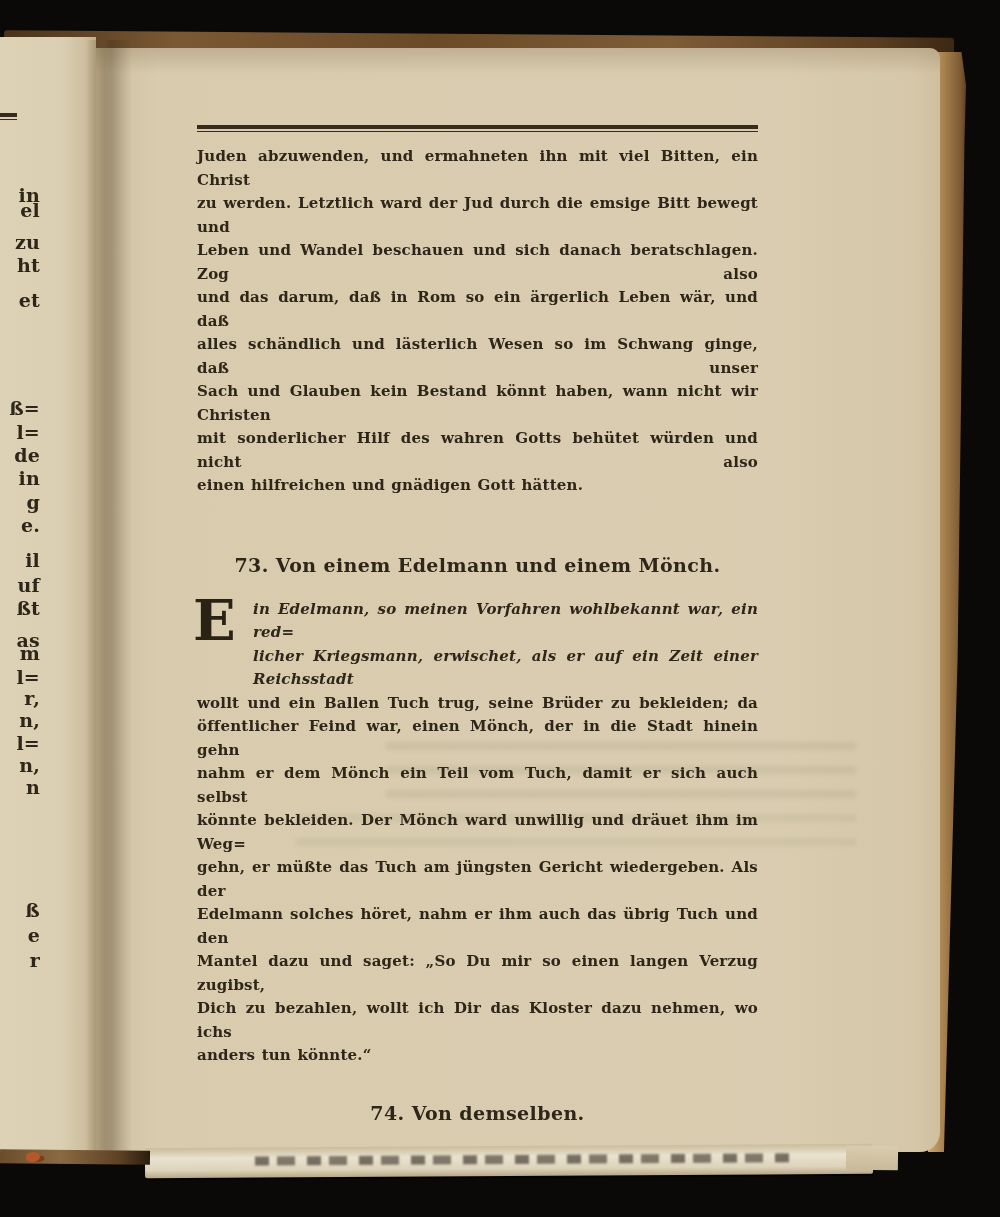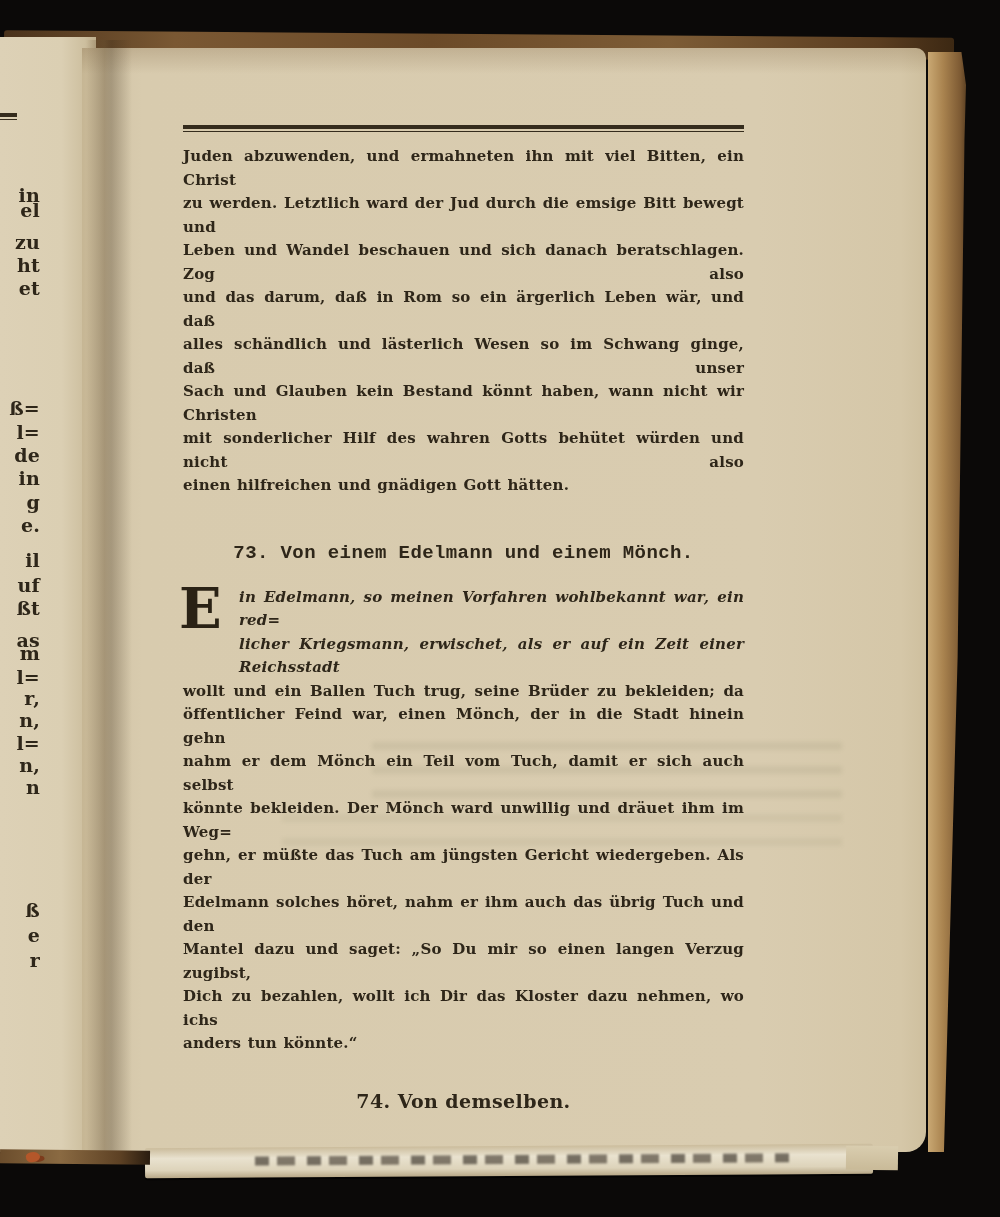--- a/index.html
+++ b/index.html
@@ -18,37 +18,37 @@
   .left-page{position:absolute;left:0;top:37px;width:96px;height:1115px;
     background:linear-gradient(90deg,#ddd1b6 0,#dbcfb3 64%,#cdbf9f 88%,#bfae8c 100%);}
   .left-page .frag{position:absolute;right:56px;white-space:nowrap;color:#2e2619;
     font-weight:700;font-size:19px;line-height:23px;letter-spacing:.2px;}
   .left-rule{position:absolute;left:0;top:76px;width:17px;height:4px;background:#352c1d;}
   .left-rule:after{content:"";position:absolute;left:0;top:5.5px;width:100%;height:1px;background:#352c1d;}
   
   .gutter{position:absolute;left:86px;top:40px;width:46px;height:1112px;
     background:linear-gradient(90deg,rgba(90,70,40,0) 0,rgba(95,75,45,.38) 40%,rgba(60,45,25,.30) 55%,rgba(90,70,40,0) 100%);}
   
-  .main-page{position:absolute;left:82px;top:48px;width:844px;height:1104px;
+  .main-page{position:absolute;left:96px;top:48px;width:844px;height:1104px;
     background:linear-gradient(90deg,#c6b694 0,#d3c5a7 26px,#d8cbae 60px,#d9ccb0 80%,#d5c7a8 97%,#cebf9e 100%);
     border-radius:0 10px 20px 0;}
   .main-page .shade-top{position:absolute;left:0;top:0;width:100%;height:26px;border-radius:0 10px 0 0;
     background:linear-gradient(180deg,rgba(110,80,45,.22),rgba(110,80,45,0));}
   .content{position:absolute;left:101px;top:0;width:561px;color:#2e2619;}
   .head-rule{margin-top:77px;height:4px;background:#352c1d;position:relative;}
   .head-rule:after{content:"";position:absolute;left:0;top:5.5px;width:100%;height:1px;background:#352c1d;}
   .para{font-size:15px;font-weight:700;line-height:23.5px;letter-spacing:.2px;word-spacing:1px;}
   .para .tline{text-align:justify;text-align-last:justify;}
   .para.endpara .tline:last-child{text-align-last:left;}
   .p1{margin-top:16px;}
   .story{position:relative;}
   .drop-e .tline:nth-child(-n+2){padding-left:56px;font-style:italic;}
   .dropcap{position:absolute;left:-4px;top:-6px;font-size:56px;line-height:56px;font-weight:700;color:#2a2215;}
   .heading{font-size:19px;font-weight:700;text-align:center;line-height:26px;letter-spacing:.4px;}
-  .h73{margin-top:42px;font-family:Liberation Mono, monospace;}
+  .h73{margin-top:54px;}
   .h74{margin-top:32px;}
   .s73{margin-top:20px;}
   
   .ghost{position:absolute;left:290px;width:470px;height:66px;opacity:.10;filter:blur(2px);
     background:repeating-linear-gradient(180deg,transparent 0 6px,#6a6a4a 6px 14px,transparent 14px 24px);}
   .ghost.g1{top:688px;}
   .ghost.g2{top:760px;left:200px;width:560px;height:48px;opacity:.08;}
   
   .bottom-slip{position:absolute;left:145px;top:1146px;width:728px;height:30px;
     background:linear-gradient(180deg,#cbbc9c,#e9e2cf 35%,#ddd3ba 75%,#b8a888);
@@ -71,21 +71,21 @@
 
   <div class="fore-edge"></div>
 
   <div class="left-page">
     <div class="left-rule"></div>
     <div>
         <span class="frag" style="top: 147px;">in</span>
         <span class="frag" style="top: 162px;">el</span>
         <span class="frag" style="top: 194px;">zu</span>
         <span class="frag" style="top: 217px;">ht</span>
-        <span class="frag" style="top: 240px;">et</span>
+        <span class="frag" style="top: 252px;">et</span>
         <span class="frag" style="top: 360px;">ß=</span>
         <span class="frag" style="top: 384px;">l=</span>
         <span class="frag" style="top: 407px;">de</span>
         <span class="frag" style="top: 430px;">in</span>
         <span class="frag" style="top: 454px;">g</span>
         <span class="frag" style="top: 477px;">e.</span>
         <span class="frag" style="top: 512px;">il</span>
         <span class="frag" style="top: 537px;">uf</span>
         <span class="frag" style="top: 560px;">ßt</span>
         <span class="frag" style="top: 592px;">as</span>

